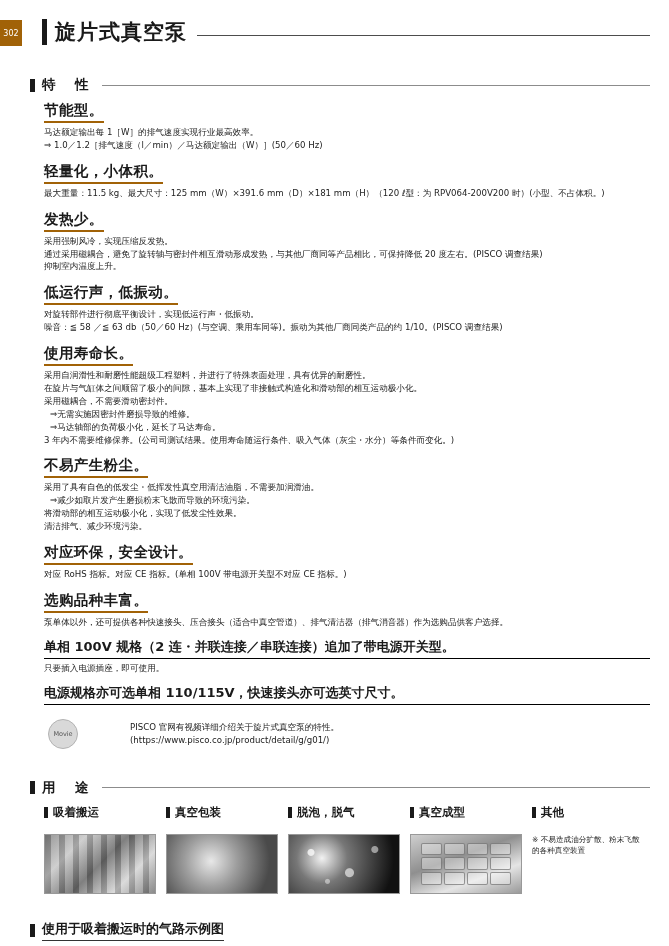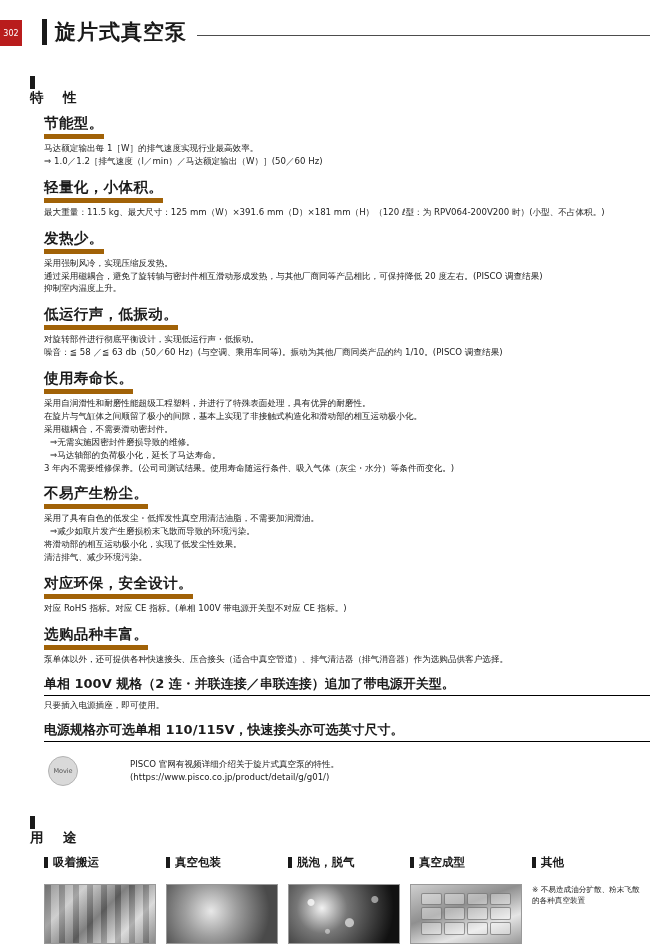--- a/index.html
+++ b/index.html
@@ -11,21 +11,21 @@
     width: 669px; height: 946px;
     font-family: "DejaVu Sans", "Liberation Sans", sans-serif;
     color: #1a1a1a;
     position: relative;
     overflow: hidden;
   }
   .page-tab {
     position: absolute;
     left: 0; top: 20px;
     width: 22px; height: 26px;
-    background: #b91c1c;
+    background: #a16207;
     color: #ffffff;
     font-size: 8px;
     display: flex;
     align-items: center;
     justify-content: center;
   }
   .page-wrap {
     position: absolute;
     left: 30px; top: 0;
     width: 620px;
@@ -52,23 +52,23 @@
   .title-rule {
     flex: 1;
     height: 1px;
     background: #4d4d4d;
     margin-left: 10px;
     margin-top: 6px;
   }
   
   .sec-head {
     display: flex;
+    align-items: center;
     margin-top: 30px;
     margin-bottom: 6px;
-    flex-direction: column;
   }
   .sec-mark {
     width: 5px; height: 13px;
     background: #1a1a1a;
     margin-right: 7px;
   }
   .sec-title {
     font-size: 13.5px;
     font-weight: bold;
     letter-spacing: 3px;
@@ -79,21 +79,21 @@
     background: #8c8c8c;
     margin-left: 10px;
   }
   
   .features { margin-left: 14px; margin-top: 6px; }
   .feat { margin-bottom: 9px; }
   .feat-title {
     font-size: 14.5px;
     font-weight: bold;
     letter-spacing: 0.4px;
-    border-bottom: 5px solid #a16207;
+    border-bottom: 2px solid #a16207;
     display: inline-block;
     padding-bottom: 1px;
     margin-bottom: 3px;
   }
   .feat-line {
     font-size: 8.6px;
     line-height: 1.5;
     color: #222;
   }
   .feat-line.ind { padding-left: 6px; }

